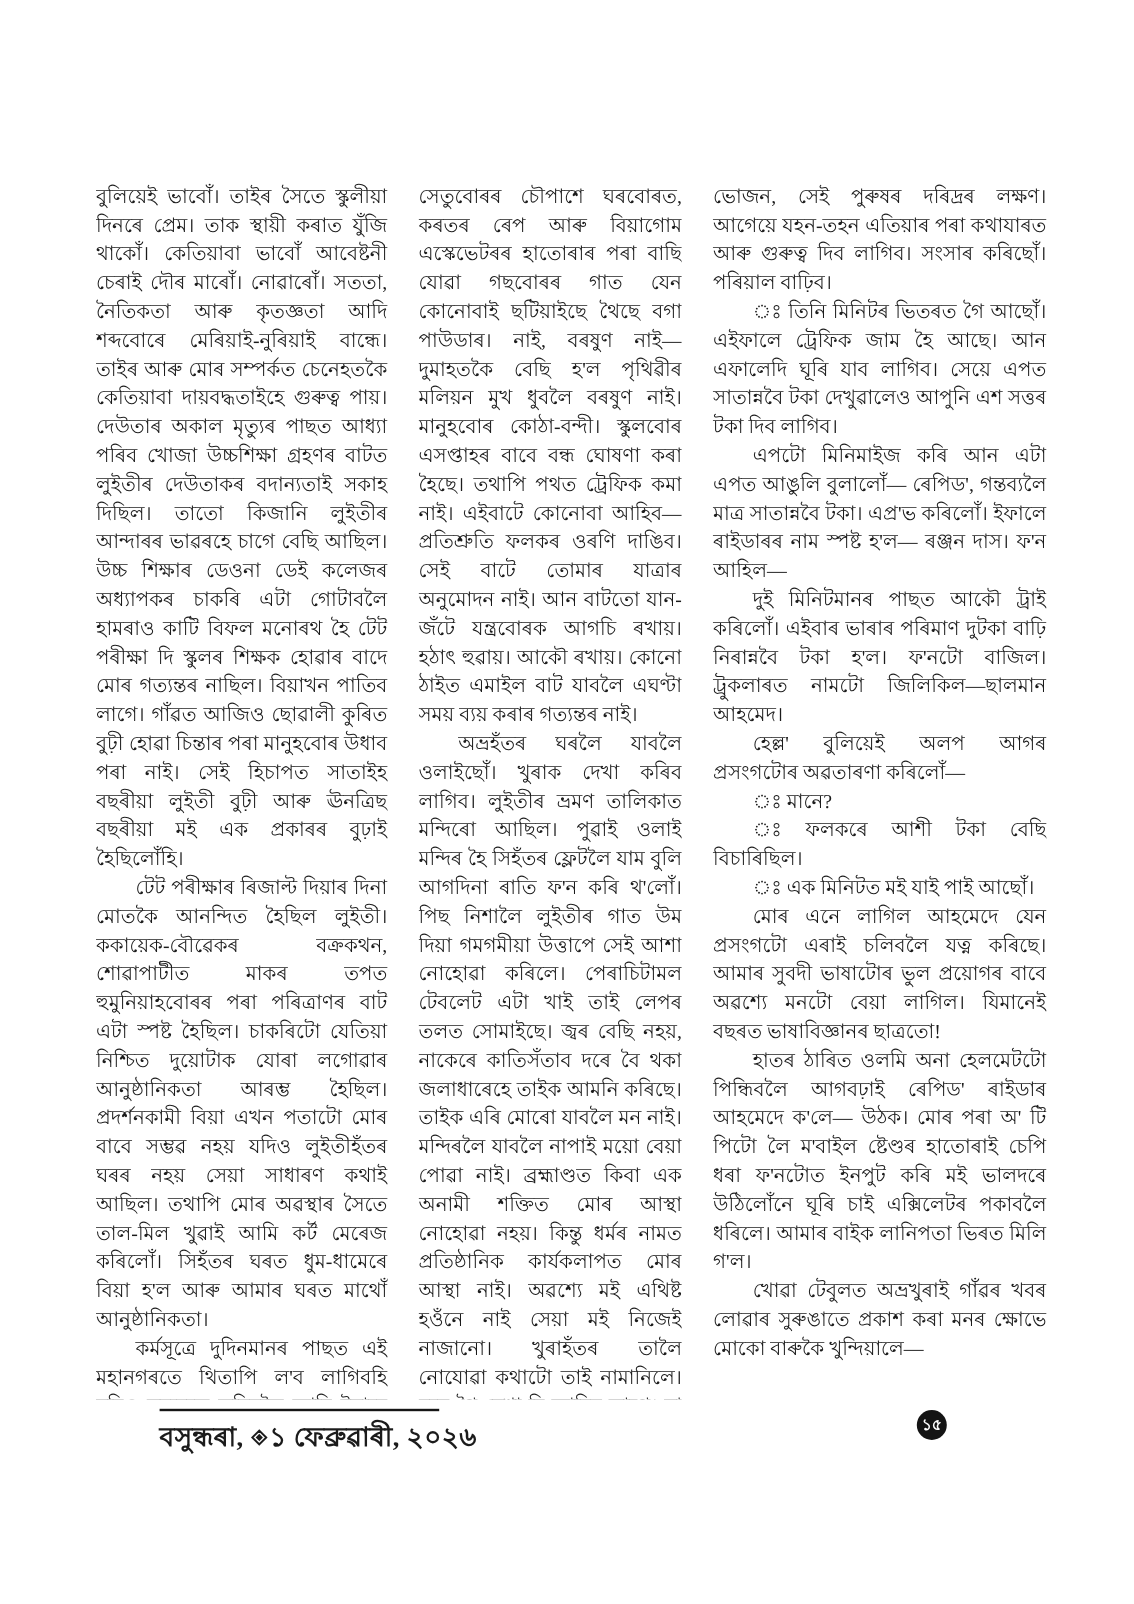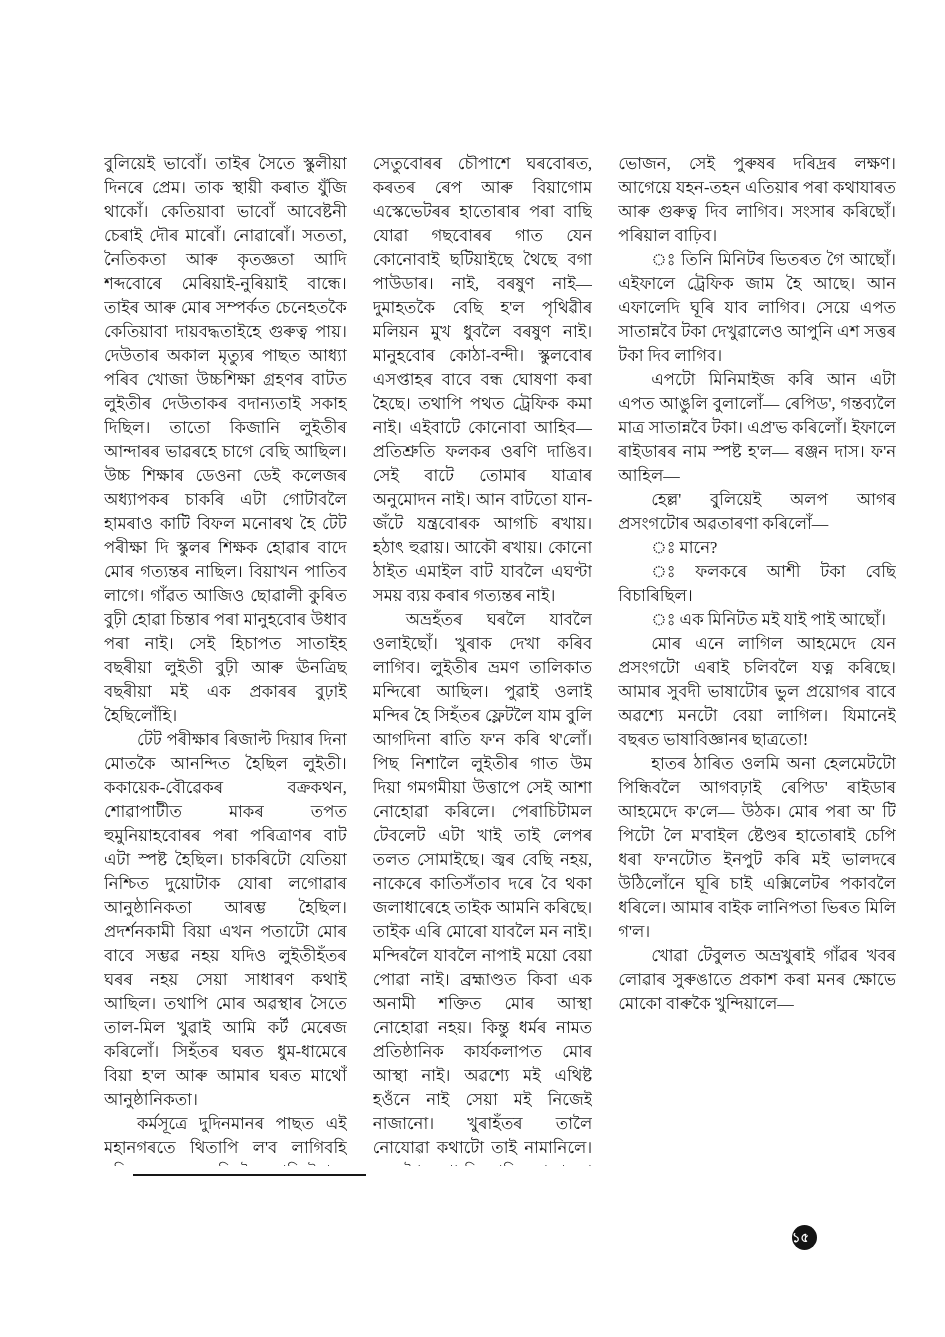--- a/index.html
+++ b/index.html
@@ -7,21 +7,21 @@
     position:relative;
     width:945px; height:1337px;
     margin:0 auto;
     background:#ffffff;
     color:#1b1b1b;
     font-family:"Liberation Serif", serif;
     overflow:hidden;
   }
   .columns {
     position:absolute;
-    left:104px; top:152px;
+    left:80px; top:152px;
     width:792px; height:1014px;
     display:flex;
     gap:26px;
     align-items:center;
   }
   .col {
     text-align:justify;
     font-size:16.5px;
     line-height:24px;
     overflow:hidden;
@@ -49,31 +49,31 @@
     white-space:nowrap;
     letter-spacing:0.3px;
   }
   .footer-text .ornament {
     font-size:18px;
     margin:0 1px 0 6px;
     vertical-align:1px;
   }
   .page-badge {
     position:absolute;
-    left:764px; top:1225px;
+    left:764px; top:1175px;
     width:25px; height:25px;
     border-radius:50%;
     background:#141414;
     color:#ffffff;
     display:flex;
     align-items:center;
+    justify-content:center;
     font-size:13px;
     font-weight:bold;
     line-height:1;
-    margin-left:28px;
   }
 </style>
 </head>
 <body>
 
 <div class="page">
 
   <div class="columns">
     <div class="col col-1">
         <p class="para flush">বুলিয়েই ভাবোঁ। তাইৰ সৈতে স্কুলীয়া দিনৰে প্ৰেম। তাক স্থায়ী কৰাত যুঁজি থাকোঁ। কেতিয়াবা ভাবোঁ আবেষ্টনী চেৰাই দৌৰ মাৰোঁ। নোৱাৰোঁ। সততা, নৈতিকতা আৰু কৃতজ্ঞতা আদি শব্দবোৰে মেৰিয়াই-নুৰিয়াই বান্ধে। তাইৰ আৰু মোৰ সম্পৰ্কত চেনেহতকৈ কেতিয়াবা দায়বদ্ধতাইহে গুৰুত্ব পায়। দেউতাৰ অকাল মৃত্যুৰ পাছত আধ্যা পৰিব খোজা উচ্চশিক্ষা গ্ৰহণৰ বাটত লুইতীৰ দেউতাকৰ বদান্যতাই সকাহ দিছিল। তাতো কিজানি লুইতীৰ আন্দাৰৰ ভাৱৰহে চাগে বেছি আছিল। উচ্চ শিক্ষাৰ ডেওনা ডেই কলেজৰ অধ্যাপকৰ চাকৰি এটা গোটাবলৈ হামৰাও কাটি বিফল মনোৰথ হৈ টেট পৰীক্ষা দি স্কুলৰ শিক্ষক হোৱাৰ বাদে মোৰ গত্যন্তৰ নাছিল। বিয়াখন পাতিব লাগে। গাঁৱত আজিও ছোৱালী কুৰিত বুঢ়ী হোৱা চিন্তাৰ পৰা মানুহবোৰ উধাব পৰা নাই। সেই হিচাপত সাতাইহ বছৰীয়া লুইতী বুঢ়ী আৰু ঊনত্ৰিছ বছৰীয়া মই এক প্ৰকাৰৰ বুঢ়াই হৈছিলোঁহি।</p>
@@ -81,31 +81,35 @@
         <p class="para indent">কৰ্মসূত্ৰে দুদিনমানৰ পাছত এই মহানগৰতে থিতাপি ল'ব লাগিবহি যদিও সদ্যহতে ফুৰিবলৈ আহি ইয়াৰে এখন হোটেলত উঠিছোঁহি। হনিমুনৰ বাবে ওটি বা মচৌবীলৈ যোৱাৰ সামৰ্থ্য নাই। ছুইজাৰলেণ্ডও বা ছিংগাপুৰ সপোনৰো বাহিৰৰ। অগত্যা গুৱাহাটীলৈকে আহিছোঁ। একালত কটাই যোৱা মহানগৰখন চিনাকি যদিও যোৱা পাঁচ বছৰত সাংঘাতিক পৰিৱৰ্তন ঘটিছে। উৰণীয়া সেতুৱে জালী কাটিবলৈ আৰম্ভ কৰা আলিবোৰ মোৰো বাবে অচিনাকি হৈছে।</p>
       </div>
     <div class="col col-2">
         <p class="para flush">সেতুবোৰৰ চৌপাশে ঘৰবোৰত, কৰতৰ ৰেপ আৰু বিয়াগোম এস্কেভেটৰৰ হাতোৰাৰ পৰা বাছি যোৱা গছবোৰৰ গাত যেন কোনোবাই ছটিয়াইছে থৈছে বগা পাউডাৰ। নাই, বৰষুণ নাই— দুমাহতকৈ বেছি হ'ল পৃথিৱীৰ মলিয়ন মুখ ধুবলৈ বৰষুণ নাই। মানুহবোৰ কোঠা-বন্দী। স্কুলবোৰ এসপ্তাহৰ বাবে বন্ধ ঘোষণা কৰা হৈছে। তথাপি পথত ট্ৰেফিক কমা নাই। এইবাটে কোনোবা আহিব—প্ৰতিশ্ৰুতি ফলকৰ ওৰণি দাঙিব। সেই বাটে তোমাৰ যাত্ৰাৰ অনুমোদন নাই। আন বাটতো যান-জঁটে যন্ত্ৰবোৰক আগচি ৰখায়। হঠাৎ হুৱায়। আকৌ ৰখায়। কোনো ঠাইত এমাইল বাট যাবলৈ এঘণ্টা সময় ব্যয় কৰাৰ গত্যন্তৰ নাই।</p>
         <p class="para indent">অভ্ৰহঁতৰ ঘৰলৈ যাবলৈ ওলাইছোঁ। খুৰাক দেখা কৰিব লাগিব। লুইতীৰ ভ্ৰমণ তালিকাত মন্দিৰো আছিল। পুৱাই ওলাই মন্দিৰ হৈ সিহঁতৰ ফ্লেটলৈ যাম বুলি আগদিনা ৰাতি ফ'ন কৰি থ'লোঁ। পিছ নিশালৈ লুইতীৰ গাত উম দিয়া গমগমীয়া উত্তাপে সেই আশা নোহোৱা কৰিলে। পেৰাচিটামল টেবলেট এটা খাই তাই লেপৰ তলত সোমাইছে। জ্বৰ বেছি নহয়, নাকেৰে কাতিসঁতাব দৰে বৈ থকা জলাধাৰেহে তাইক আমনি কৰিছে। তাইক এৰি মোৰো যাবলৈ মন নাই। মন্দিৰলৈ যাবলৈ নাপাই ময়ো বেয়া পোৱা নাই। ব্ৰহ্মাণ্ডত কিবা এক অনামী শক্তিত মোৰ আস্থা নোহোৱা নহয়। কিন্তু ধৰ্মৰ নামত প্ৰতিষ্ঠানিক কাৰ্যকলাপত মোৰ আস্থা নাই। অৱশ্যে মই এথিষ্ট হওঁনে নাই সেয়া মই নিজেই নাজানো। খুৰাহঁতৰ তালৈ নোযোৱা কথাটো তাই নামানিলে। ময়ে গৈ দেখা দি আহিব লাগে। না বুলিব নোৱাৰিলোঁ। এনেয়েও সিদ্ধান্ত গ্ৰহণৰ বেলিকা তাইৰ কথাই ৰজে, ইয়াতো মোৰ ভূমিকা নাথাকিল। কিবা অসুবিধা হ'লে ফ'ন কৰিবলৈ কৈ কপালতে দীঘলীয়া চুমা এটা আঁকি মই ওলাই আহিলোঁ। অ'লা এপটোত আঙুলি বুলাই এখন কেব বুক কৰিলোঁ।</p>
       </div>
     <div class="col col-3">
         <p class="para flush">ভোজন, সেই পুৰুষৰ দৰিদ্ৰৰ লক্ষণ। আগেয়ে যহন-তহন এতিয়াৰ পৰা কথাযাৰত আৰু গুৰুত্ব দিব লাগিব। সংসাৰ কৰিছোঁ। পৰিয়াল বাঢ়িব।</p>
         <p class="para dialog">ঃ তিনি মিনিটৰ ভিতৰত গৈ আছোঁ। এইফালে ট্ৰেফিক জাম হৈ আছে। আন এফালেদি ঘূৰি যাব লাগিব। সেয়ে এপত সাতান্নবৈ টকা দেখুৱালেও আপুনি এশ সত্তৰ টকা দিব লাগিব।</p>
         <p class="para indent">এপটো মিনিমাইজ কৰি আন এটা এপত আঙুলি বুলালোঁ— ৰেপিড', গন্তব্যলৈ মাত্ৰ সাতান্নবৈ টকা। এপ্ৰ'ভ কৰিলোঁ। ইফালে ৰাইডাৰৰ নাম স্পষ্ট হ'ল— ৰঞ্জন দাস। ফ'ন আহিল—</p>
+        <p class="para indent">দুই মিনিটমানৰ পাছত আকৌ ট্ৰাই কৰিলোঁ। এইবাৰ ভাৰাৰ পৰিমাণ দুটকা বাঢ়ি নিৰান্নবৈ টকা হ'ল। ফ'নটো বাজিল। ট্ৰুকলাৰত নামটো জিলিকিল—ছালমান আহমেদ।</p>
         <p class="para indent">হেল্ল' বুলিয়েই অলপ আগৰ প্ৰসংগটোৰ অৱতাৰণা কৰিলোঁ—</p>
         <p class="para dialog">ঃ মানে?</p>
         <p class="para dialog">ঃ ফলকৰে আশী টকা বেছি বিচাৰিছিল।</p>
         <p class="para dialog">ঃ এক মিনিটত মই যাই পাই আছোঁ।</p>
         <p class="para indent">মোৰ এনে লাগিল আহমেদে যেন প্ৰসংগটো এৰাই চলিবলৈ যত্ন কৰিছে। আমাৰ সুবদী ভাষাটোৰ ভুল প্ৰয়োগৰ বাবে অৱশ্যে মনটো বেয়া লাগিল। যিমানেই বছৰত ভাষাবিজ্ঞানৰ ছাত্ৰতো!</p>
         <p class="para indent">হাতৰ ঠাৰিত ওলমি অনা হেলমেটটো পিন্ধিবলৈ আগবঢ়াই ৰেপিড' ৰাইডাৰ আহমেদে ক'লে— উঠক। মোৰ পৰা অ' টি পিটো লৈ ম'বাইল ষ্টেণ্ডৰ হাতোৰাই চেপি ধৰা ফ'নটোত ইনপুট কৰি মই ভালদৰে উঠিলোঁনে ঘূৰি চাই এক্সিলেটৰ পকাবলৈ ধৰিলে। আমাৰ বাইক লানিপতা ভিৰত মিলি গ'ল।</p>
         <p class="para indent">খোৱা টেবুলত অভ্ৰখুৰাই গাঁৱৰ খবৰ লোৱাৰ সুৰুঙাতে প্ৰকাশ কৰা মনৰ ক্ষোভে মোকো বাৰুকৈ খুন্দিয়ালে—</p>
       </div>
   </div>
 
   <div class="footer">
     <div class="footer-rule"></div>
+    <div class="footer-text">
+      <span>বসুন্ধৰা,</span><span class="ornament">◈</span><span>১ ফেব্ৰুৱাৰী, ২০২৬</span>
+    </div>
   </div>
 
   <div class="page-badge">
     <span>১৫</span>
   </div>
 
 </div>
 
 </body></html>

